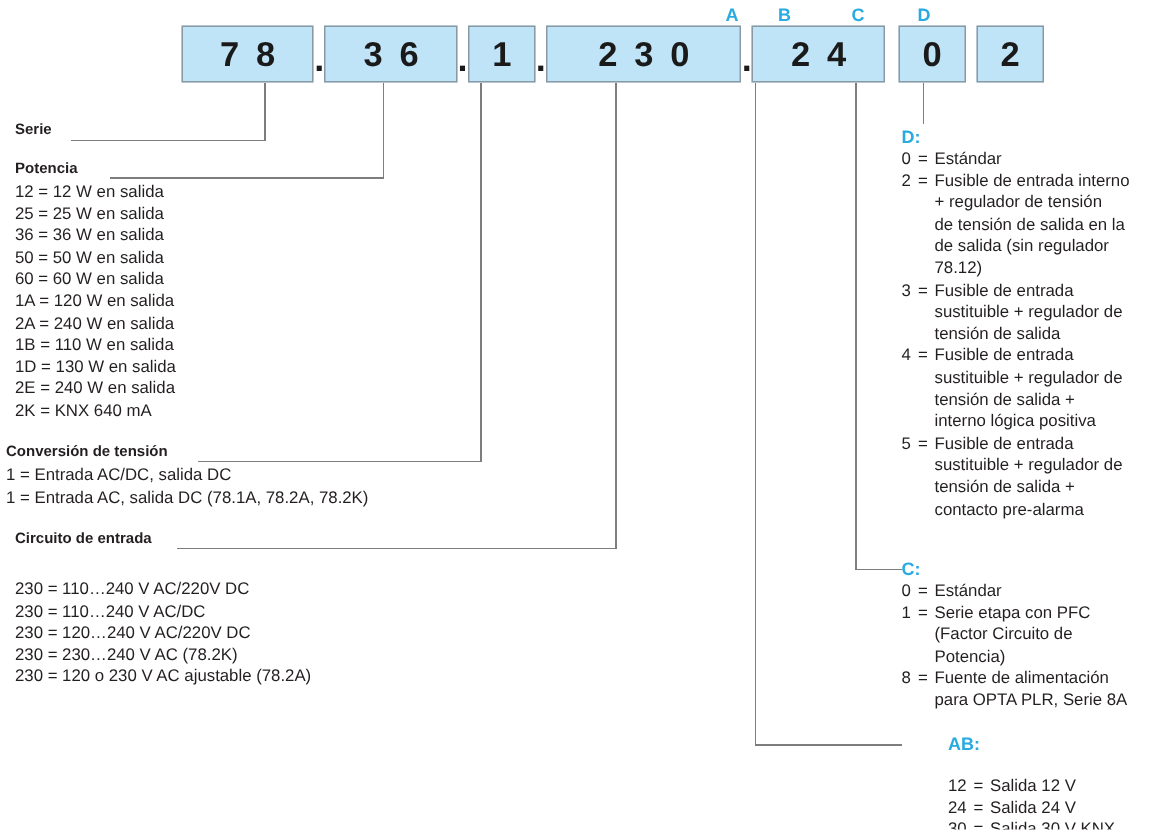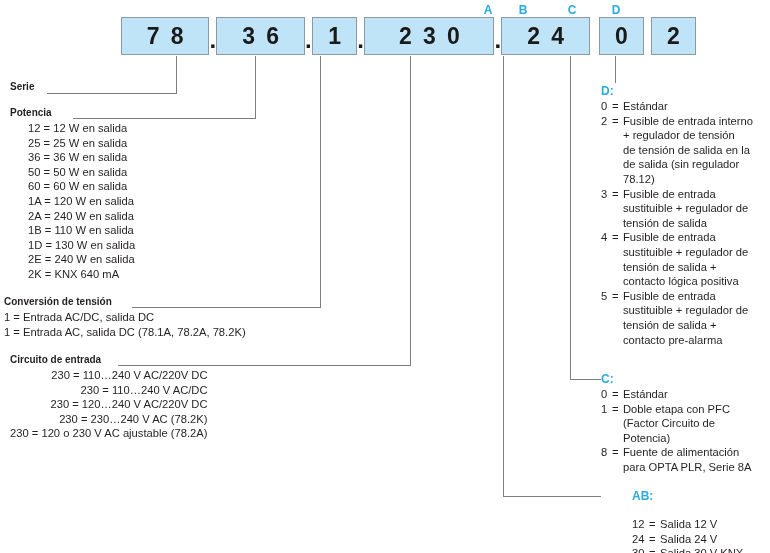--- a/index.html
+++ b/index.html
@@ -115,21 +115,21 @@
     <div class="hdr" style="left: 562px;">C</div>
     <div class="hdr" style="left: 606px;">D</div>
   </div>
 
 <div class="blk" style="left:10px;top:80px;">
   <div class="ttl">Serie</div>
 </div>
 
 <div class="blk" style="left:10px;top:106px;">
   <div class="ttl">Potencia</div>
-  <div id="potenciaItems" style="margin-top:2px;margin-left:18px;">
+  <div id="potenciaItems" style="margin-top:2px;">
       <div class="ln">12 = 12 W en salida</div>
       <div class="ln">25 = 25 W en salida</div>
       <div class="ln">36 = 36 W en salida</div>
       <div class="ln">50 = 50 W en salida</div>
       <div class="ln">60 = 60 W en salida</div>
       <div class="ln">1A = 120 W en salida</div>
       <div class="ln">2A = 240 W en salida</div>
       <div class="ln">1B =  110 W en salida</div>
       <div class="ln">1D = 130 W en salida</div>
       <div class="ln">2E = 240 W en salida</div>
@@ -140,21 +140,21 @@
 <div class="blk" style="left:4px;top:295px;">
   <div class="ttl">Conversión de tensión</div>
   <div id="conversionItems" style="margin-top:2px;">
       <div class="ln">1 = Entrada AC/DC, salida DC</div>
       <div class="ln">1 = Entrada AC, salida DC (78.1A, 78.2A, 78.2K)</div>
     </div>
 </div>
 
 <div class="blk" style="left:10px;top:353px;">
   <div class="ttl">Circuito de entrada</div>
-  <div id="circuitoItems" style="margin-top:2px;text-align:right;">
+  <div id="circuitoItems" style="margin-top:20px;">
       <div class="ln">230 = 110…240 V AC/220V DC</div>
       <div class="ln">230 = 110…240 V AC/DC</div>
       <div class="ln">230 = 120…240 V AC/220V DC</div>
       <div class="ln">230 = 230…240 V AC (78.2K)</div>
       <div class="ln">230 = 120 o 230 V AC ajustable (78.2A)</div>
     </div>
 </div>
 
 <div class="blk" style="left:601px;top:84px;width:169px;">
   <div class="rttl">D:</div>
@@ -186,21 +186,21 @@
           <span class="cont">tensión de salida</span>
         </span>
       </div>
       <div class="ritem">
         <span class="rkey">4</span>
         <span class="req">=</span>
         <span class="rval">
           <span class="cont">Fusible de entrada</span>
           <span class="cont">sustituible + regulador de</span>
           <span class="cont">tensión de salida +</span>
-          <span class="cont">contacto lógica positiva</span>
+          <span class="cont">interno lógica positiva</span>
         </span>
       </div>
       <div class="ritem">
         <span class="rkey">5</span>
         <span class="req">=</span>
         <span class="rval">
           <span class="cont">Fusible de entrada</span>
           <span class="cont">sustituible + regulador de</span>
           <span class="cont">tensión de salida +</span>
           <span class="cont">contacto pre-alarma</span>
@@ -216,21 +216,21 @@
         <span class="rkey">0</span>
         <span class="req">=</span>
         <span class="rval">
           <span class="cont">Estándar</span>
         </span>
       </div>
       <div class="ritem">
         <span class="rkey">1</span>
         <span class="req">=</span>
         <span class="rval">
-          <span class="cont">Doble etapa con PFC</span>
+          <span class="cont">Serie etapa con PFC</span>
           <span class="cont">(Factor Circuito de</span>
           <span class="cont">Potencia)</span>
         </span>
       </div>
       <div class="ritem">
         <span class="rkey">8</span>
         <span class="req">=</span>
         <span class="rval">
           <span class="cont">Fuente de alimentación</span>
           <span class="cont">para OPTA PLR, Serie 8A</span>

